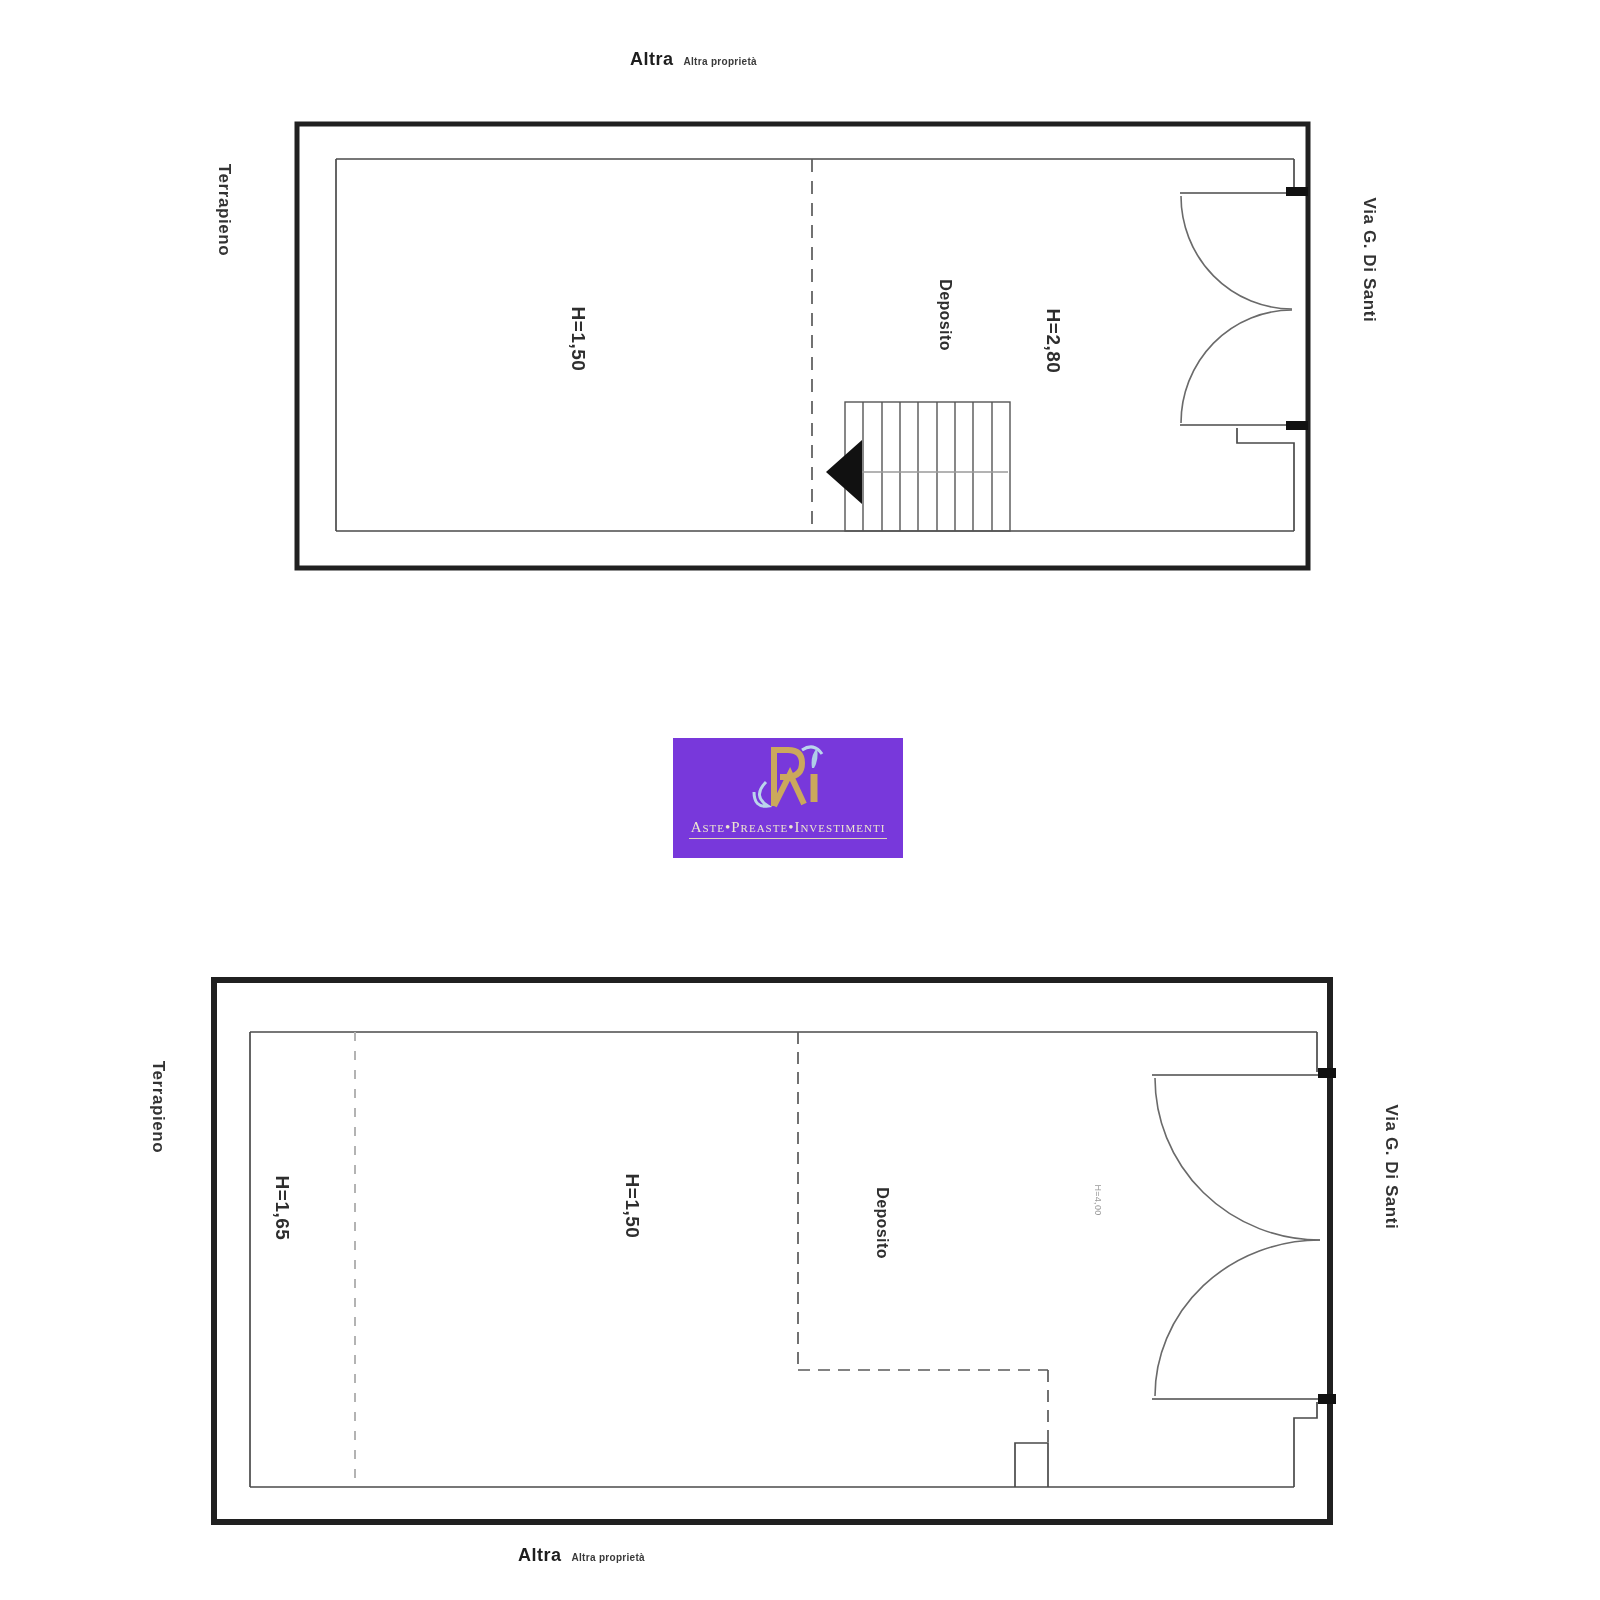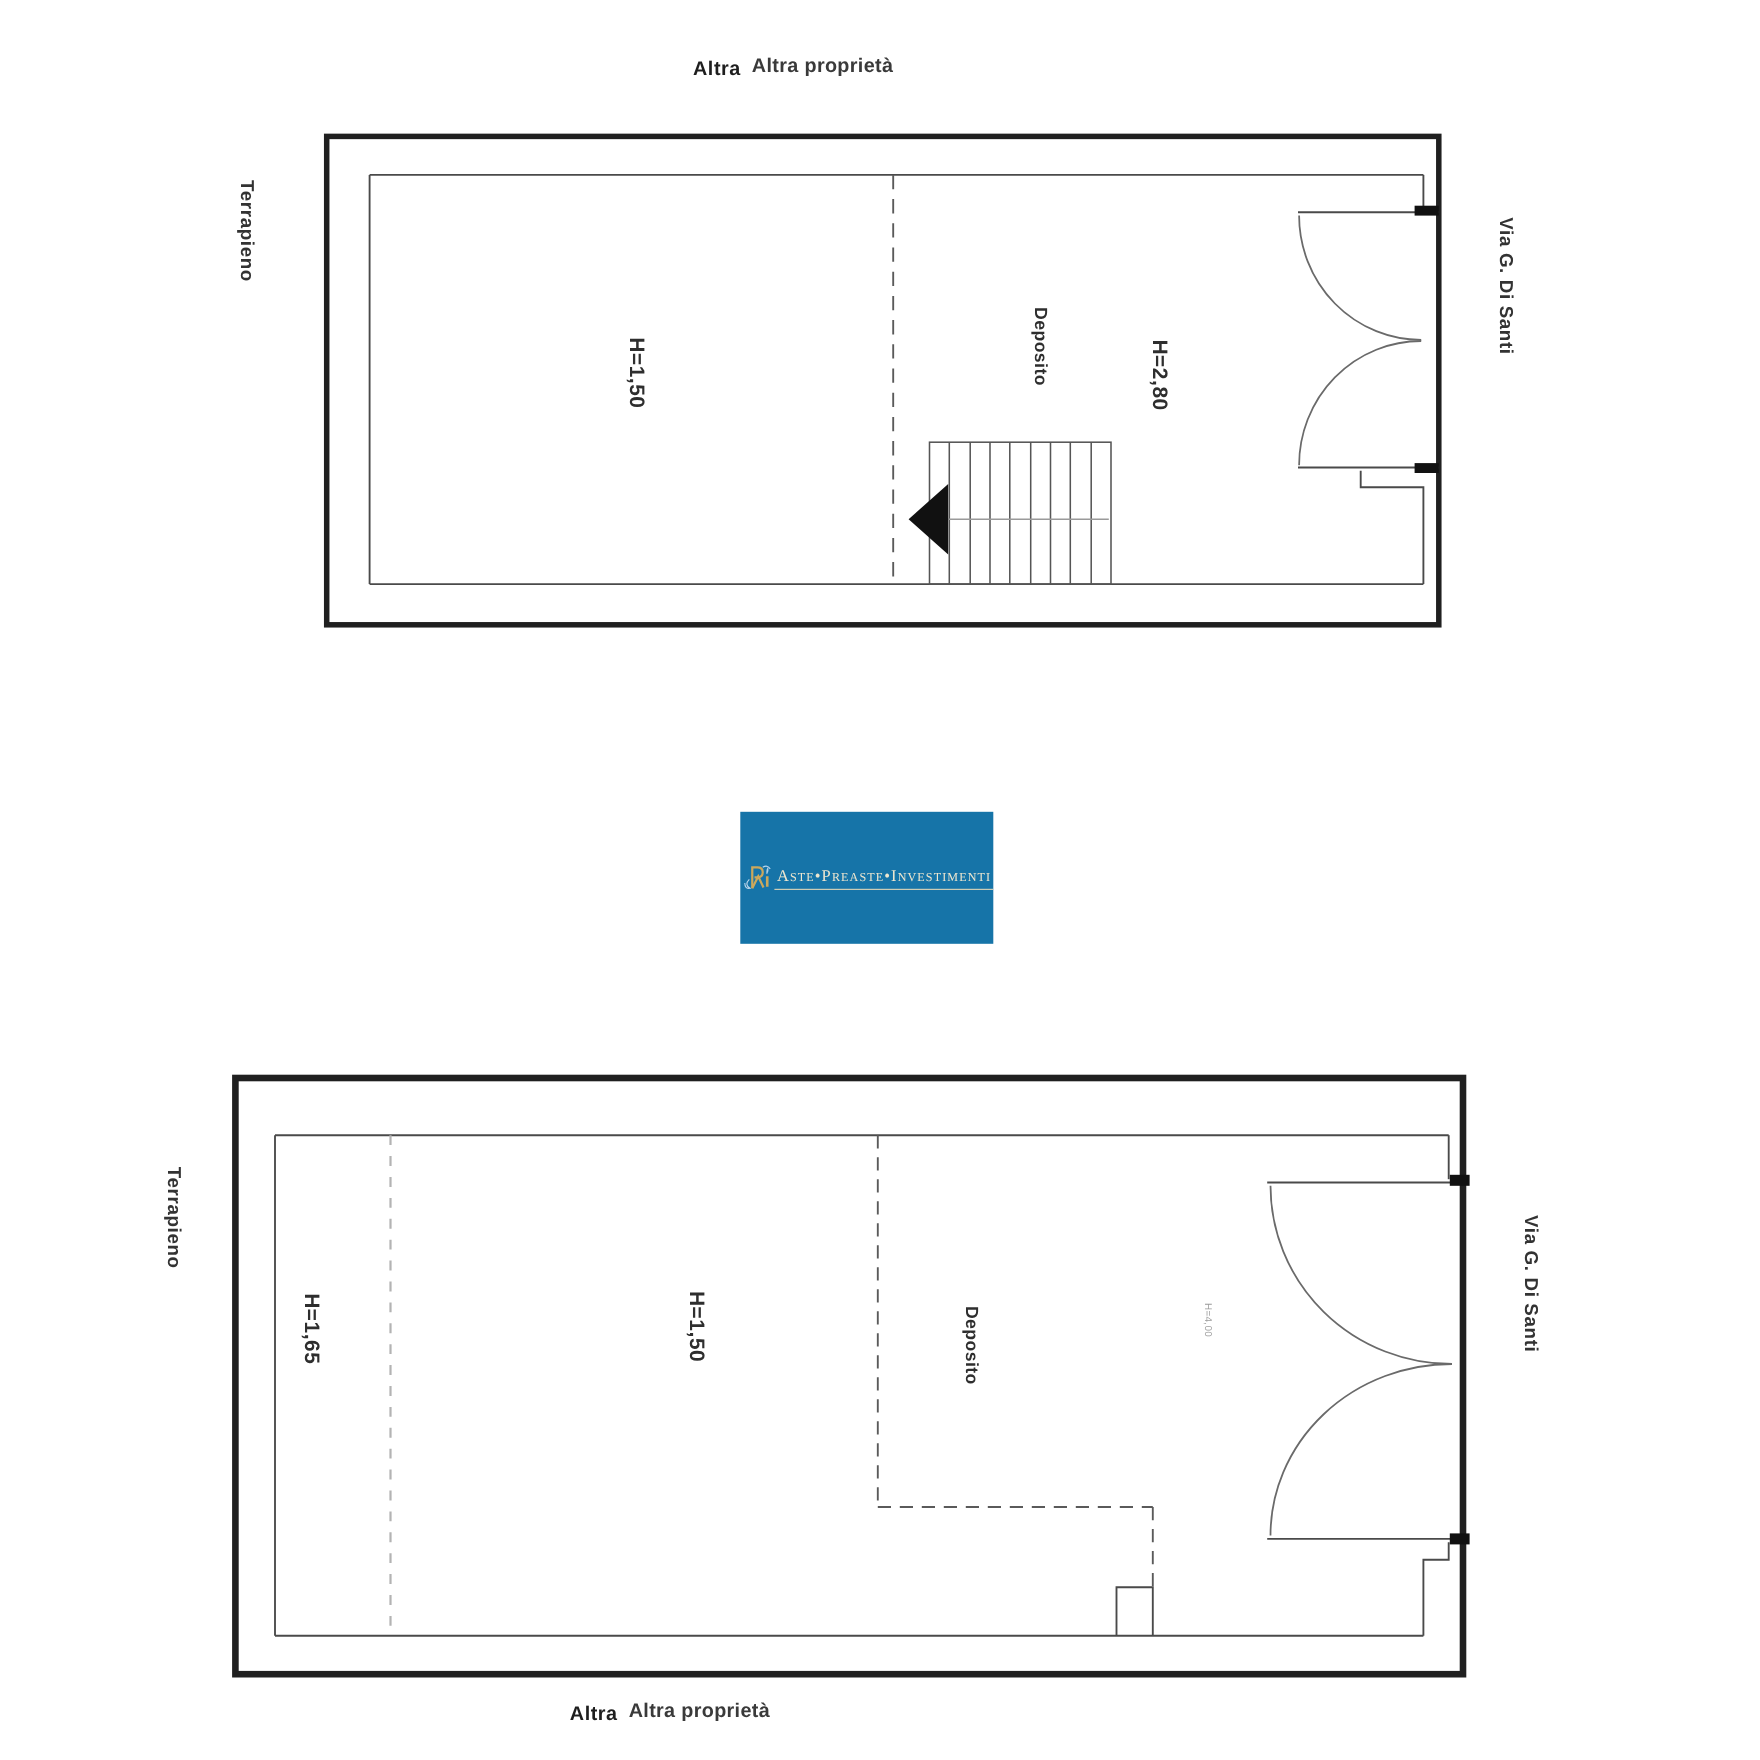--- a/index.html
+++ b/index.html
@@ -3,30 +3,30 @@
 <meta charset="utf-8">
 <style>
   html,body{margin:0;padding:0;background:#ffffff;}
   #stage{position:relative;width:1600px;height:1600px;background:#ffffff;overflow:hidden;
          font-family:"Liberation Sans",sans-serif;}
   #plan-svg{position:absolute;left:0;top:0;}
 
   
   .hlabel{position:absolute;white-space:nowrap;display:flex;align-items:flex-end;gap:10px;color:#1e1e1e;}
   .hlabel .big{font-size:18px;font-weight:700;line-height:1;letter-spacing:0.5px;}
-  .hlabel .sub{font-size:18px;font-weight:600;color:#3a3a3a;position:relative;top:-1px;letter-spacing:0.3px;}
+  .hlabel .sub{font-size:10px;font-weight:600;color:#3a3a3a;position:relative;top:-1px;letter-spacing:0.3px;}
   .rot{position:absolute;white-space:nowrap;transform:translate(-50%,-50%) rotate(90deg);color:#2e2e2e;}
   .side-label{font-size:17px;font-weight:700;letter-spacing:0.6px;color:#333;}
   .h-label{font-size:19px;font-weight:700;letter-spacing:0.5px;}
   .room-label{font-size:16px;font-weight:700;letter-spacing:0.4px;}
   .tiny-label{font-size:9px;font-weight:400;color:#9a9a9a;letter-spacing:0.3px;}
 
   
-  #watermark{position:absolute;left:673px;top:738px;width:230px;height:120px;background:#0369a1;
-             opacity:0.92;display:flex;flex-direction:row;align-items:center;justify-content:flex-start;}
+  #watermark{position:absolute;left:673px;top:738px;width:230px;height:120px;background:#6d28d9;
+             opacity:0.92;display:flex;flex-direction:column;align-items:center;justify-content:flex-start;}
   #watermark .brand-text{font-family:"Liberation Serif",serif;font-variant:small-caps;
              font-size:15px;letter-spacing:1px;color:#ece4cb;border-bottom:1px solid #ddd3b2;
              padding:0 2px 2px 2px;white-space:nowrap;margin-top:1px;}
 </style>
 </head>
 <body>
 
 <div id="stage">
 
   <svg id="plan-svg" width="1600" height="1600" viewBox="0 0 1600 1600">

